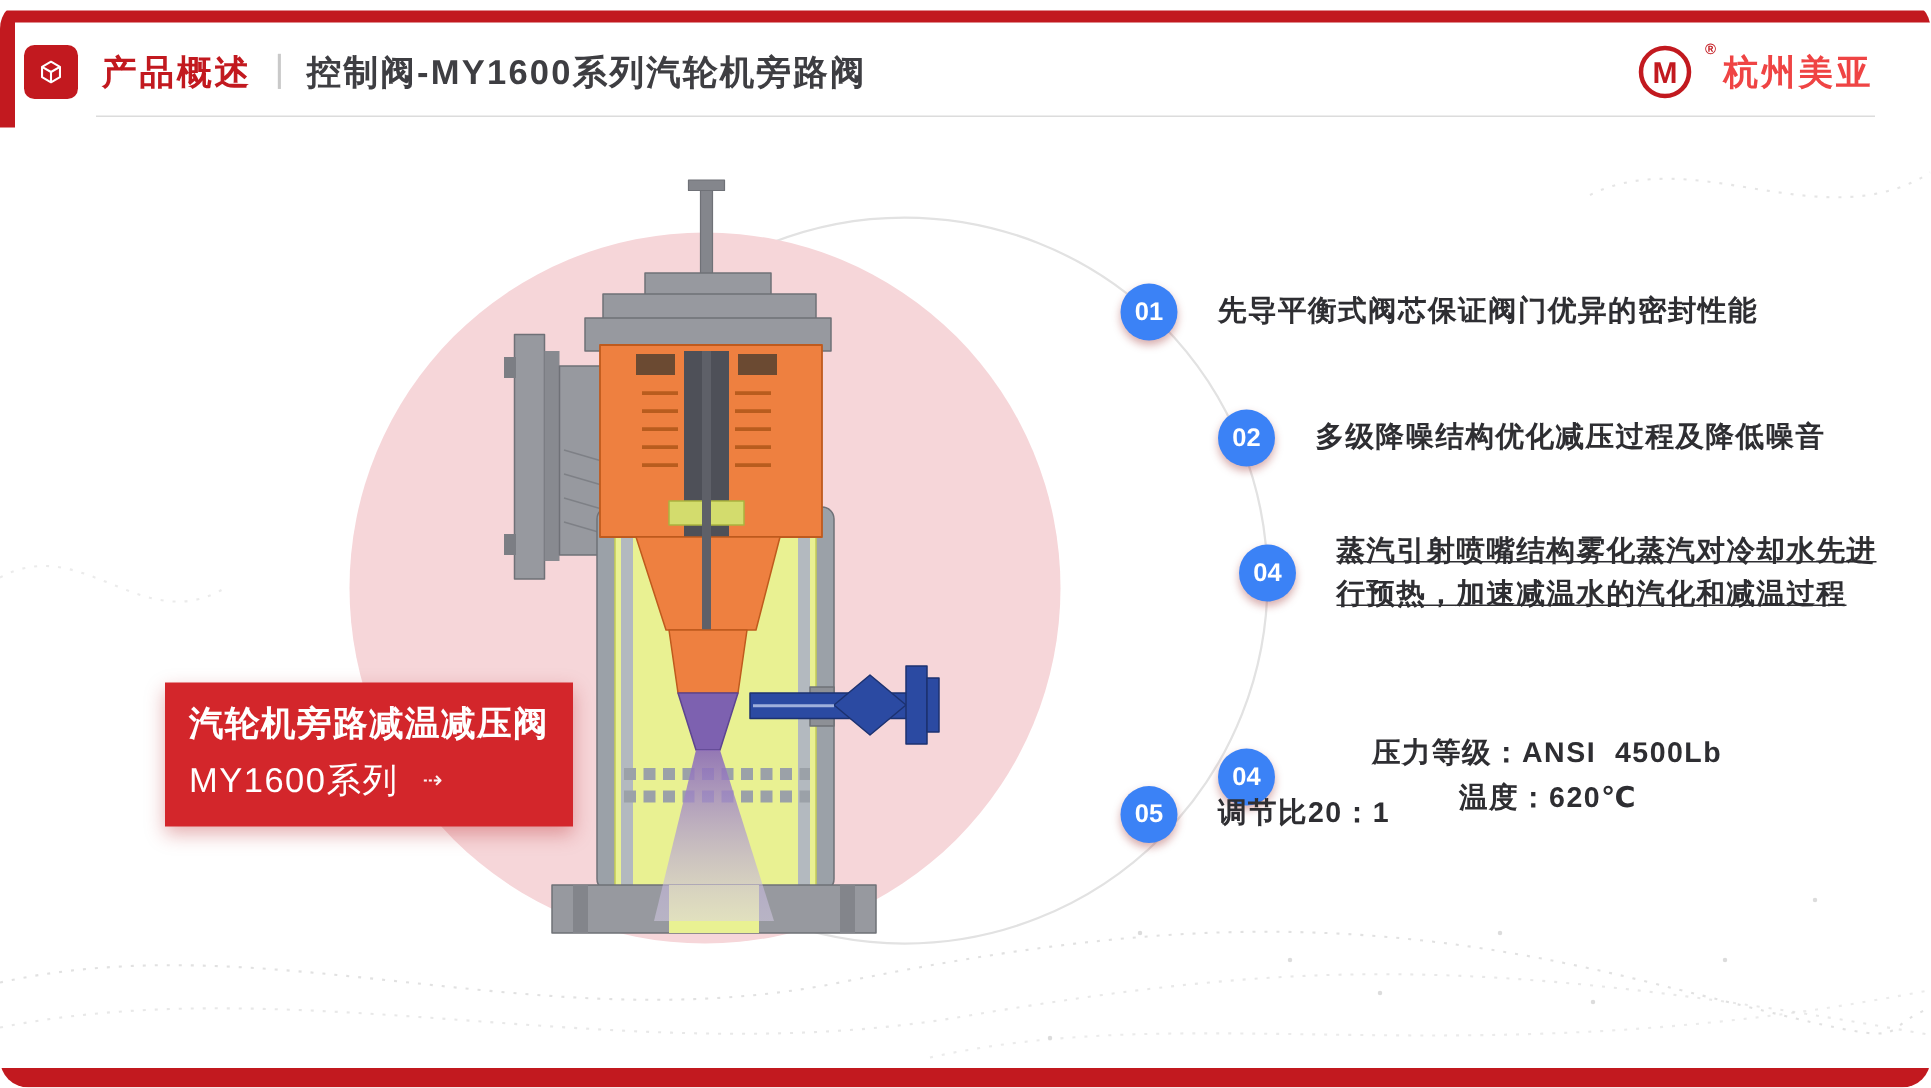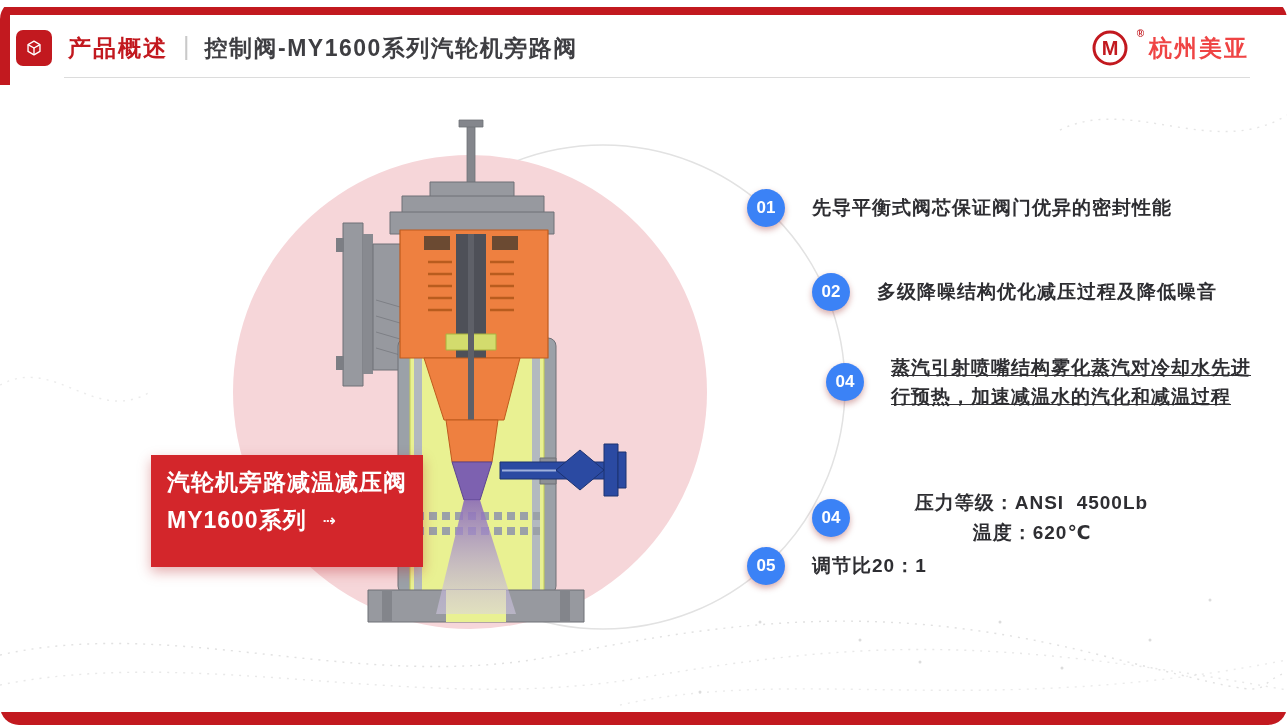--- a/index.html
+++ b/index.html
@@ -24,44 +24,43 @@
   .brand{margin-left:auto;display:flex;align-items:center;gap:5px;}
   .brand sup{font-size:10px;color:#c2191f;font-weight:bold;align-self:flex-start;margin-top:2px;}
   .brand-name{font-size:23px;font-weight:bold;color:#ef4444;letter-spacing:2px;}
   .header-underline{position:absolute;left:64px;top:77px;width:1186px;height:1px;background:#dcdcdc;z-index:5;}
 
   
   .illustration-layer{position:absolute;left:0;top:0;width:1287px;height:725px;z-index:1;pointer-events:none;}
 
   
   .product-label{
-    position:absolute;left:110px;top:455px;width:272px;height:112px;box-sizing:border-box;
+    position:absolute;left:110px;top:455px;width:272px;height:96px;box-sizing:border-box;
     background:#d3262b;color:#fff;padding:13px 16px;z-index:3;
     box-shadow:0 5px 12px rgba(180,25,30,.35);
-    margin-left:41px;
   }
   .pl-line1{font-size:23px;font-weight:bold;letter-spacing:1px;line-height:1.3;}
-  .pl-line2{font-size:23px;font-weight:bold;letter-spacing:1px;margin-top:7px;display:flex;align-items:center;}
+  .pl-line2{font-size:23px;font-weight:normal;letter-spacing:1px;margin-top:7px;display:flex;align-items:center;}
   .pl-arrow{font-size:16px;margin-left:16px;opacity:.95;}
 
   
   .feature{position:absolute;display:flex;align-items:center;z-index:3;}
   .badge{
     width:38px;height:38px;border-radius:50%;background:#3b82f6;color:#fff;
     font-weight:bold;font-size:17px;display:flex;align-items:center;justify-content:center;
     flex:0 0 38px;box-shadow:0 3px 6px rgba(140,15,15,.35);
   }
   .ftext{margin-left:27px;font-size:19px;font-weight:600;color:#2e2e32;letter-spacing:1px;white-space:pre-wrap;line-height:1.55;}
   .feature-01{left:747px;top:189px;}
   .feature-02{left:812px;top:273px;}
   .feature-03{left:826px;top:353px;}
   .feature-03 .ftext{width:368px;text-decoration:underline;}
   .feature-04{left:812px;top:459px;}
   .ftext2{margin-left:58px;}
-  .feature-05{left:747px;top:547px;}
+  .feature-05{left:747px;top:524px;}
 </style>
 </head>
 <body>
 
 <div class="slide">
 
   <svg class="illustration-layer" viewBox="0 0 1287 725" width="1287" height="725">
     <defs>
       <linearGradient id="sprayGrad" x1="0" y1="0" x2="0" y2="1">
         <stop offset="0" stop-color="#8a6ab8"></stop>

